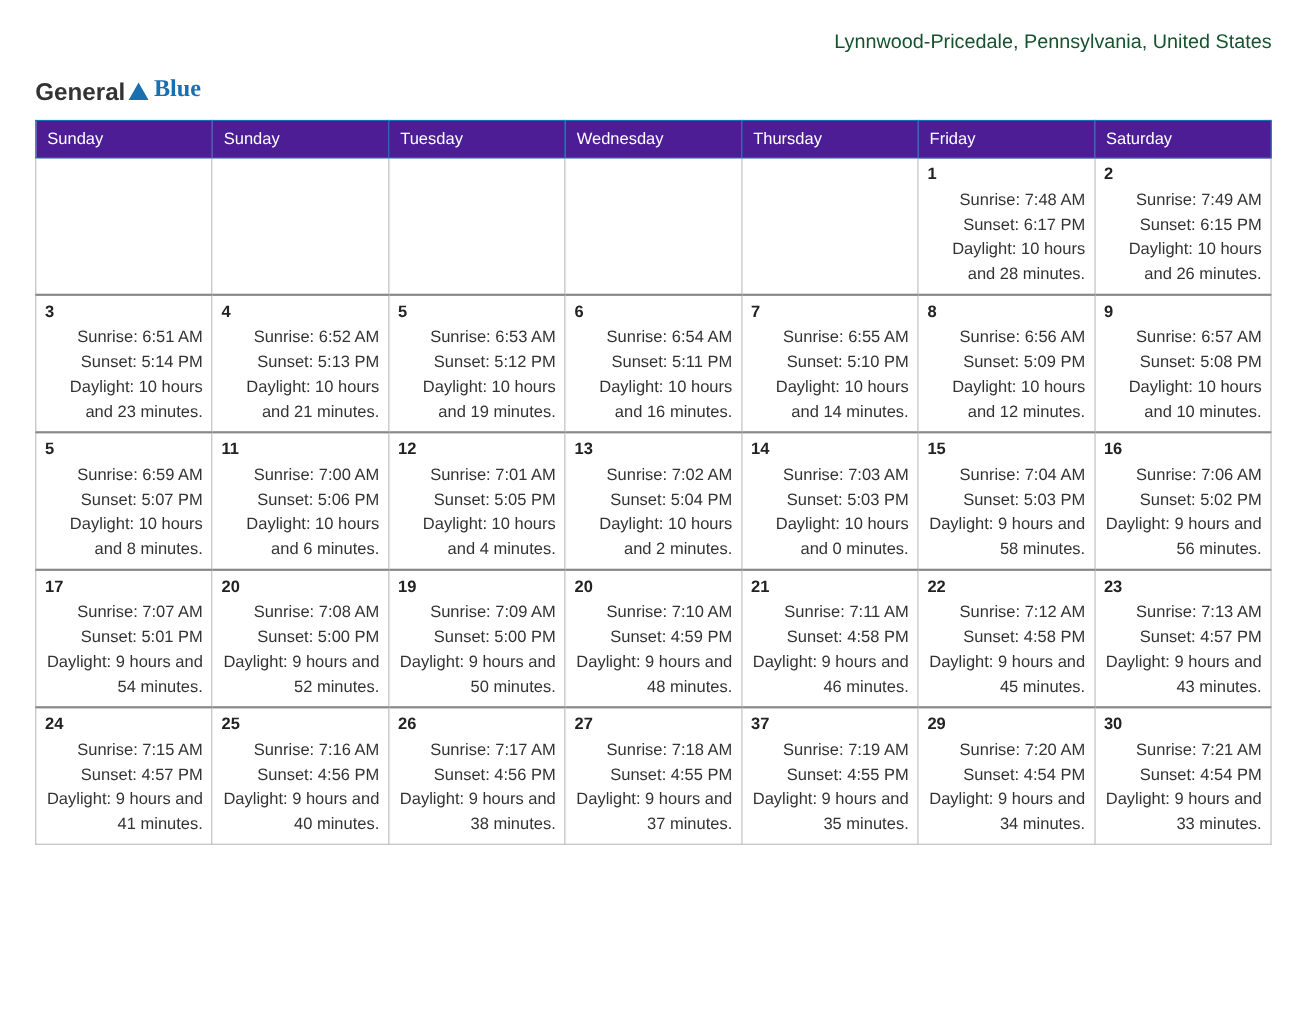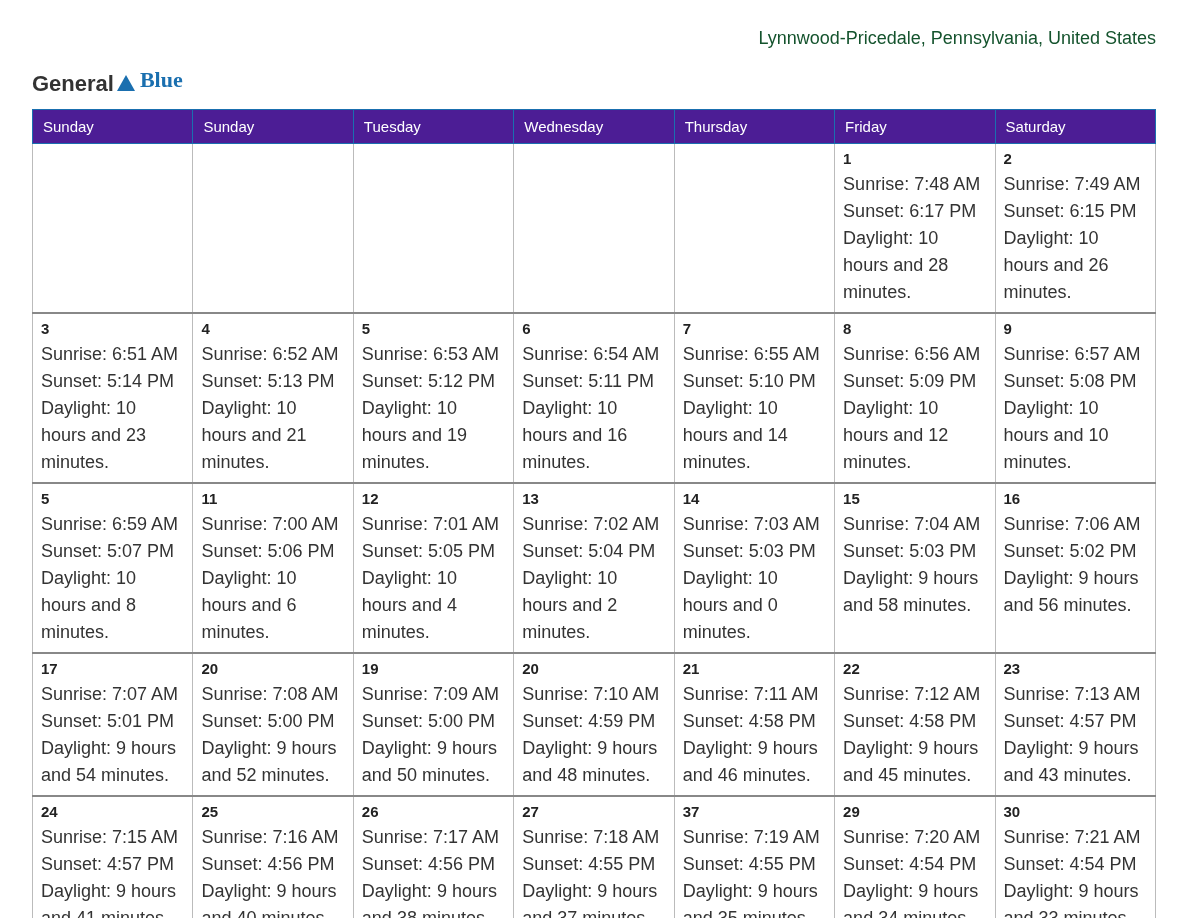--- a/index.html
+++ b/index.html
@@ -68,23 +68,24 @@
       height: 110px;
     }
     .day-num {
       font-size: 15px;
       font-weight: bold;
       color: #222;
       display: block;
       margin-bottom: 4px;
     }
     .day-info {
-      font-size: 18px;
+      font-size: 15px;
       color: #333;
       line-height: 1.5;
+      text-align: right;
     }
     .empty-cell {
       background: #fff;
     }
     
     .calendar tr td {
       border-top: 2px solid #888;
     }
     .calendar tr:first-child td {
       border-top: 1px solid #bbb;

